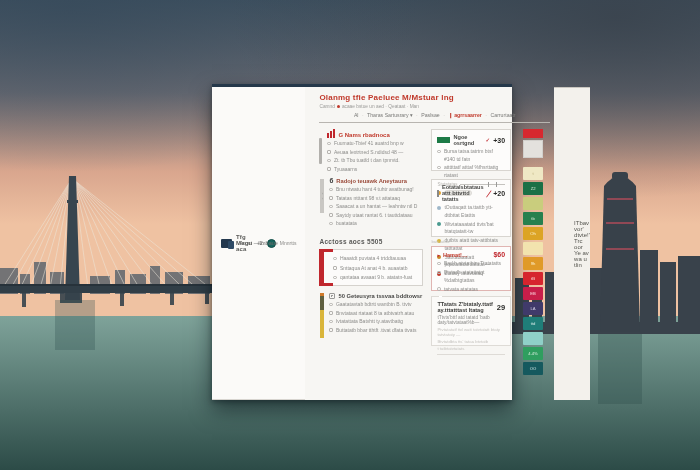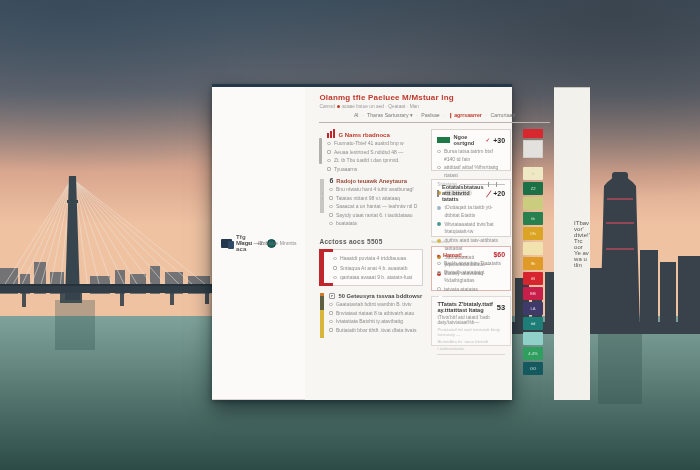--- a/index.html
+++ b/index.html
@@ -476,21 +476,21 @@
                     <span class="ri"></span>
                     <span>tatvata atatatas</span>
                   </div>
               </div>
               <span class="stop"></span>
             </div>
 
             <div class="rcard cardD">
               <div class="rhead">
                 <span class="rtitle">TTatats Z'btataly.ttatf ay.tttatttast ltatag</span>
-                <span class="rvalue">53</span>
+                <span class="rvalue">29</span>
               </div>
               <div class="dsub">tTtvts'bttf atd tatatd 'batb daty/tatvtataat%b—</div>
               <div class="dfaint">
                 <div>Ptvtatatatf ttd watt tatvtatatt btaty tatvtataty —</div>
                 <div>Btvtatdbta tts' tataa btvtatb</div>
                 <div>t tatbtatvtatats</div>
               </div>
               <div class="dline"></div>
             </div>
           </div>

